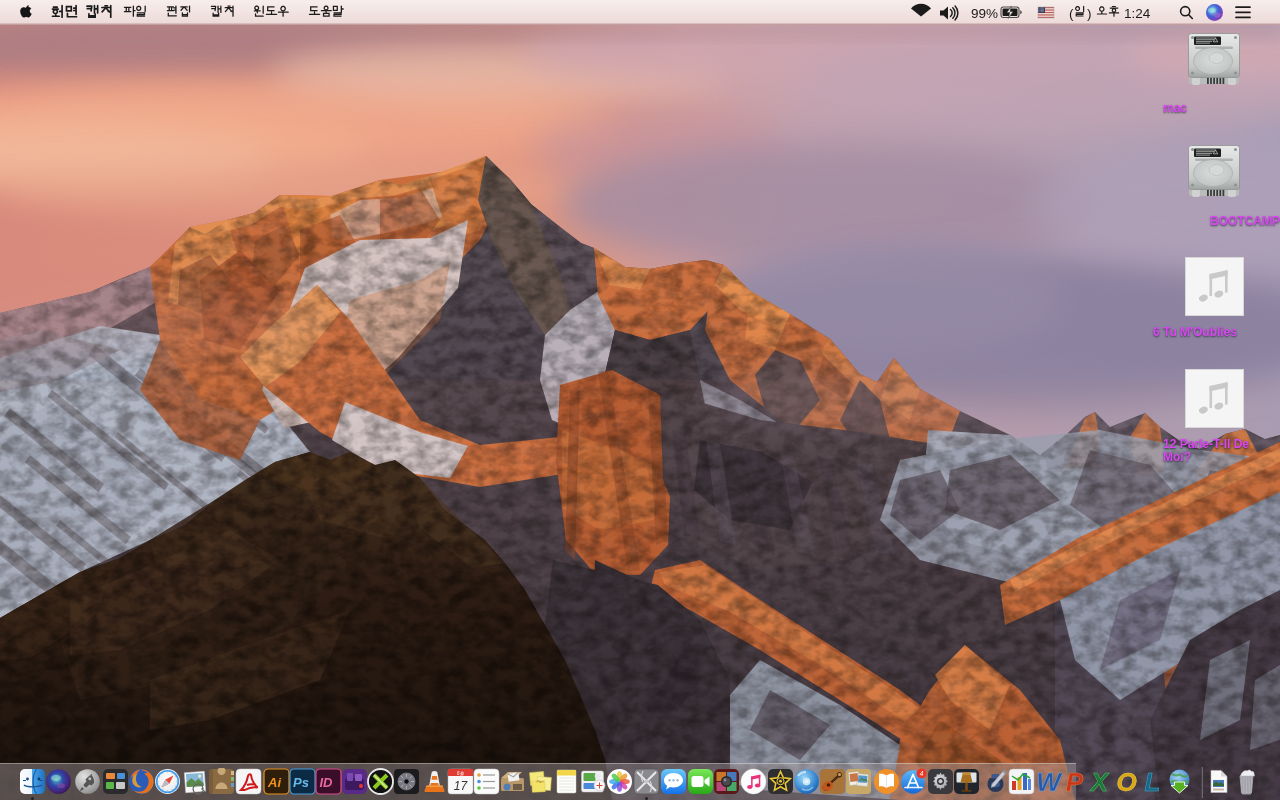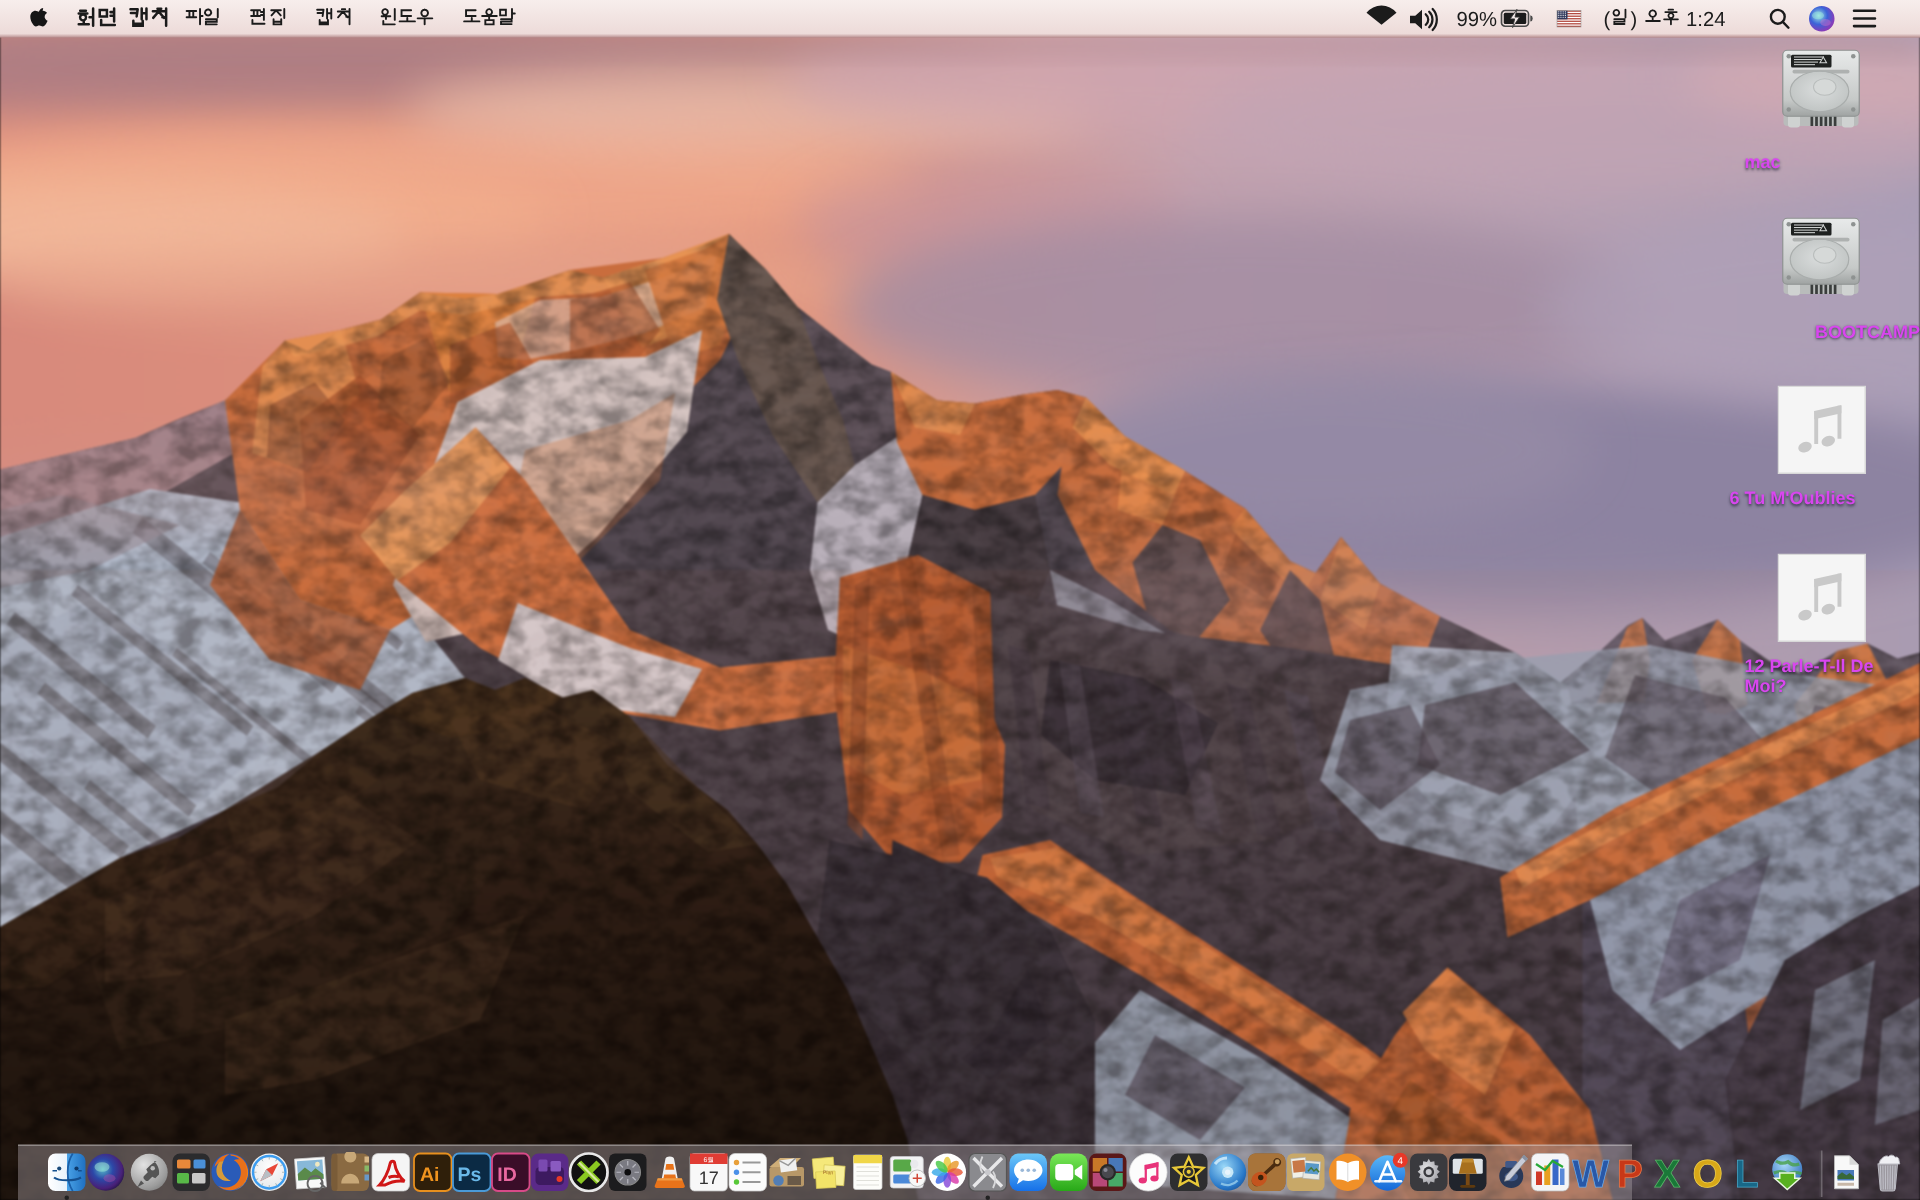--- a/index.html
+++ b/index.html
@@ -1,18 +1,18 @@
 <!DOCTYPE html>
 <html><head><meta charset="utf-8">
 <style>
 html,body{margin:0;padding:0;width:1280px;height:800px;overflow:hidden;background:#000;font-family:"Liberation Sans",sans-serif;}
 #wall{position:absolute;left:0;top:0;filter:blur(0.6px);}
 #menubar{position:absolute;left:0;top:0;width:1280px;height:24px;background:linear-gradient(#f6ecea,#eedcda);border-bottom:1px solid #b4898a;display:flex;align-items:center;}
 .lbl{position:absolute;color:#d946ef;font-weight:bold;font-size:12px;text-shadow:0 1px 2px rgba(40,40,60,.85);line-height:13px;}
-#dock{position:absolute;left:12px;top:763px;width:1076px;height:37px;background:rgba(166,158,162,.44);border-top:1px solid rgba(255,255,255,.33);}
+#dock{position:absolute;left:0;top:763px;width:1076px;height:37px;background:rgba(166,158,162,.44);border-top:1px solid rgba(255,255,255,.33);font-style:italic;}
 .di{position:absolute;top:4px;width:27px;height:27px;}
 .dot{position:absolute;top:33px;width:3px;height:3px;border-radius:50%;background:#222;}
 </style></head>
 <body>
 <svg id="wall" width="1280" height="800" viewBox="0 0 1280 800">
 <defs>
 <linearGradient id="skyH" x1="0" y1="0" x2="1" y2="0">
  <stop offset="0" stop-color="#d88a7c"></stop>
         <stop offset="0.42" stop-color="#e0947e"></stop>
  <stop offset="0.62" stop-color="#c3a2ae"></stop>

